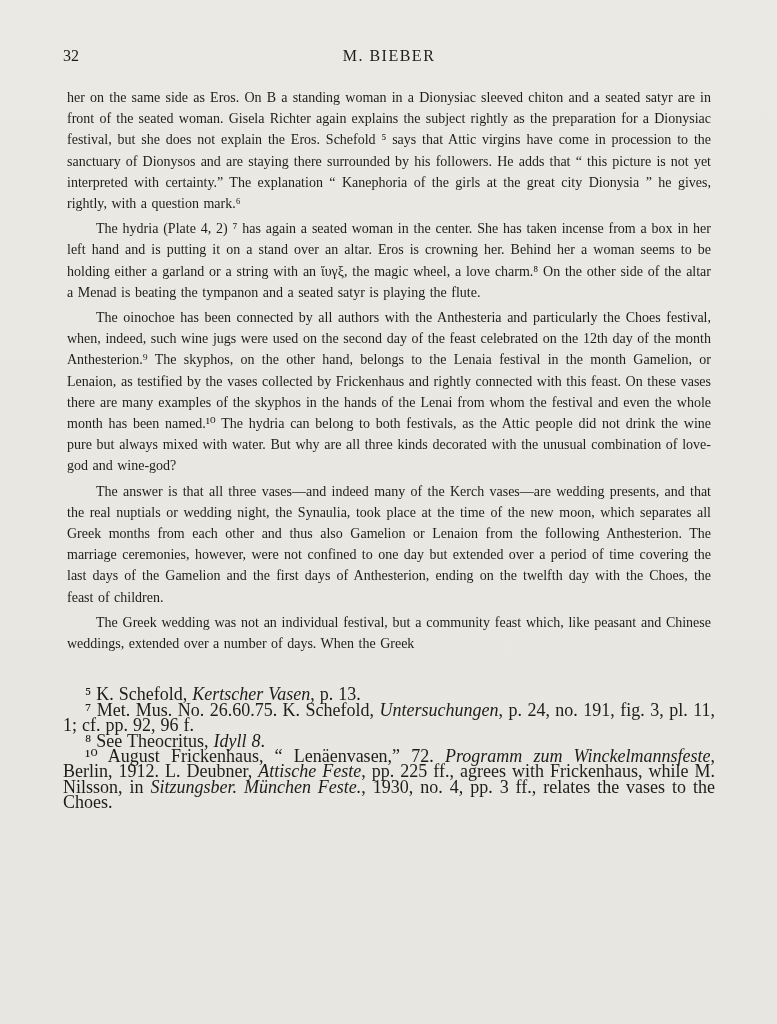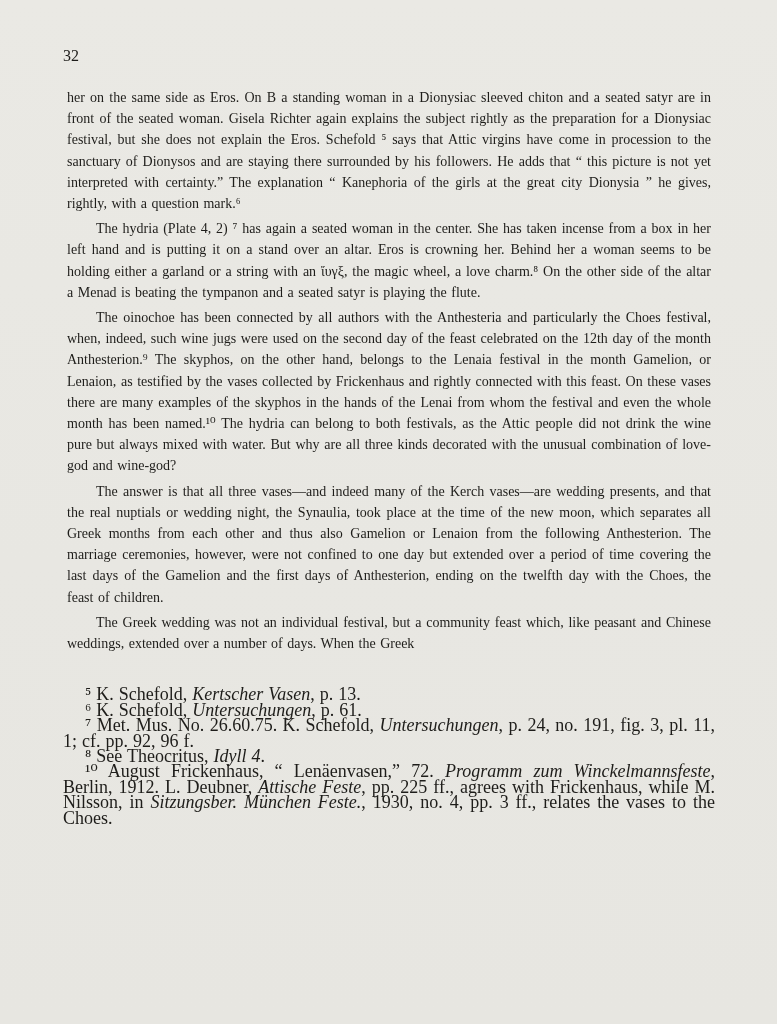--- a/index.html
+++ b/index.html
@@ -70,31 +70,31 @@
     font-style: italic;
   }
 </style>
 </head>
 <body>
 
 <div class="page">
 
   <div class="header">
     <span class="page-number">32</span>
+    <span class="running-head">M. BIEBER</span>
   </div>
 
   <div class="body-text">
       <p>her on the same side as Eros.  On B a standing woman in a Dionysiac sleeved chiton and a seated satyr are in front of the seated woman.  Gisela Richter again explains the subject rightly as the preparation for a Dionysiac festival, but she does not explain the Eros.  Schefold ⁵ says that Attic virgins have come in procession to the sanctuary of Dionysos and are staying there surrounded by his followers.  He adds that “ this picture is not yet interpreted with certainty.”  The explanation “ Kanephoria of the girls at the great city Dionysia ” he gives, rightly, with a question mark.⁶</p>
       <p>The hydria (Plate 4, 2) ⁷ has again a seated woman in the center.  She has taken incense from a box in her left hand and is putting it on a stand over an altar.  Eros is crowning her.  Behind her a woman seems to be holding either a garland or a string with an ἴυγξ, the magic wheel, a love charm.⁸  On the other side of the altar a Menad is beating the tympanon and a seated satyr is playing the flute.</p>
       <p>The oinochoe has been connected by all authors with the Anthesteria and particularly the Choes festival, when, indeed, such wine jugs were used on the second day of the feast celebrated on the 12th day of the month Anthesterion.⁹  The skyphos, on the other hand, belongs to the Lenaia festival in the month Gamelion, or Lenaion, as testified by the vases collected by Frickenhaus and rightly connected with this feast.  On these vases there are many examples of the skyphos in the hands of the Lenai from whom the festival and even the whole month has been named.¹⁰  The hydria can belong to both festivals, as the Attic people did not drink the wine pure but always mixed with water.  But why are all three kinds decorated with the unusual combination of love-god and wine-god?</p>
       <p>The answer is that all three vases—and indeed many of the Kerch vases—are wedding presents, and that the real nuptials or wedding night, the Synaulia, took place at the time of the new moon, which separates all Greek months from each other and thus also Gamelion or Lenaion from the following Anthesterion.  The marriage ceremonies, however, were not confined to one day but extended over a period of time covering the last days of the Gamelion and the first days of Anthesterion, ending on the twelfth day with the Choes, the feast of children.</p>
       <p>The Greek wedding was not an individual festival, but a community feast which, like peasant and Chinese weddings, extended over a number of days.  When the Greek</p>
     </div>
 
   <div class="footnotes">
       <p><span>⁵ K. Schefold, </span><span class="it">Kertscher Vasen</span><span>, p. 13.</span></p>
-      <p><span>⁶ K. Schefold, </span><span class="it">Untersuchungen</span><span>, p. 61.</span></p>
       <p><span>⁷ Met. Mus. No. 26.60.75.  K. Schefold, </span><span class="it">Untersuchungen</span><span>, p. 24, no. 191, fig. 3, pl. 11, 1; cf. pp. 92, 96 f.</span></p>
-      <p><span>⁸ See Theocritus, </span><span class="it">Idyll 4</span><span>.</span></p>
+      <p><span>⁸ See Theocritus, </span><span class="it">Idyll 8</span><span>.</span></p>
       <p><span>¹⁰ August Frickenhaus, “ Lenäenvasen,” 72.  </span><span class="it">Programm zum Winckelmannsfeste</span><span>, Berlin, 1912.  L. Deubner, </span><span class="it">Attische Feste</span><span>, pp. 225 ff., agrees with Frickenhaus, while M. Nilsson, in </span><span class="it">Sitzungsber. München Feste.</span><span>, 1930, no. 4, pp. 3 ff., relates the vases to the Choes.</span></p>
     </div>
 
 </div>
 
 </body></html>

